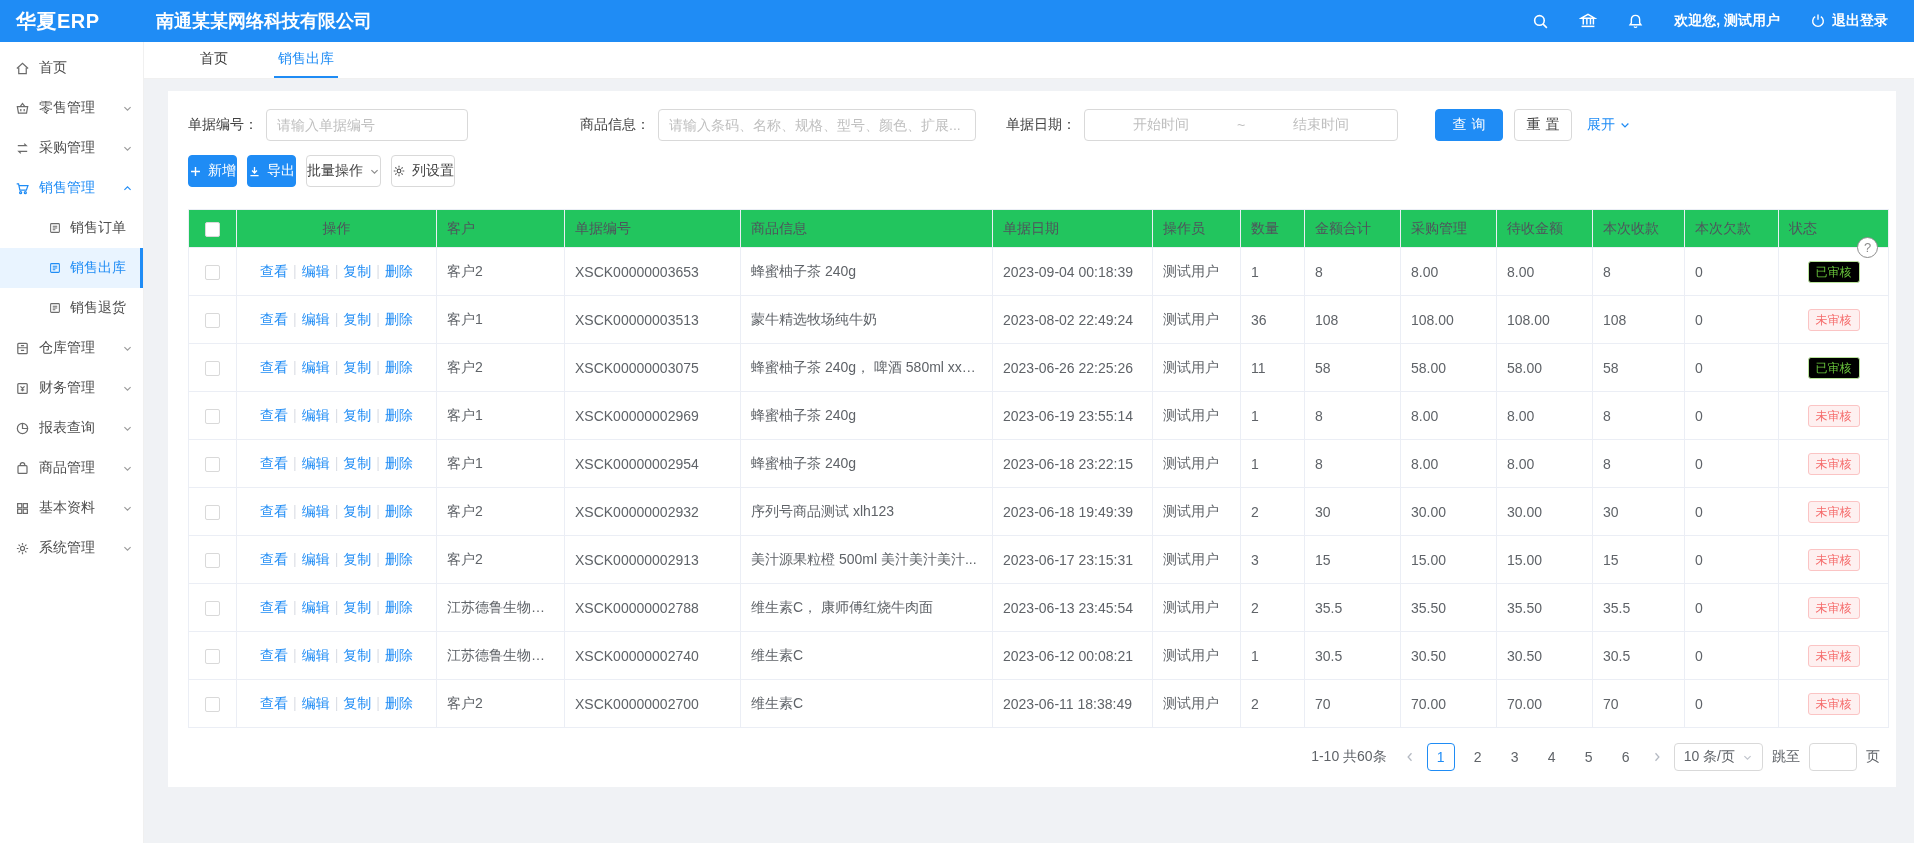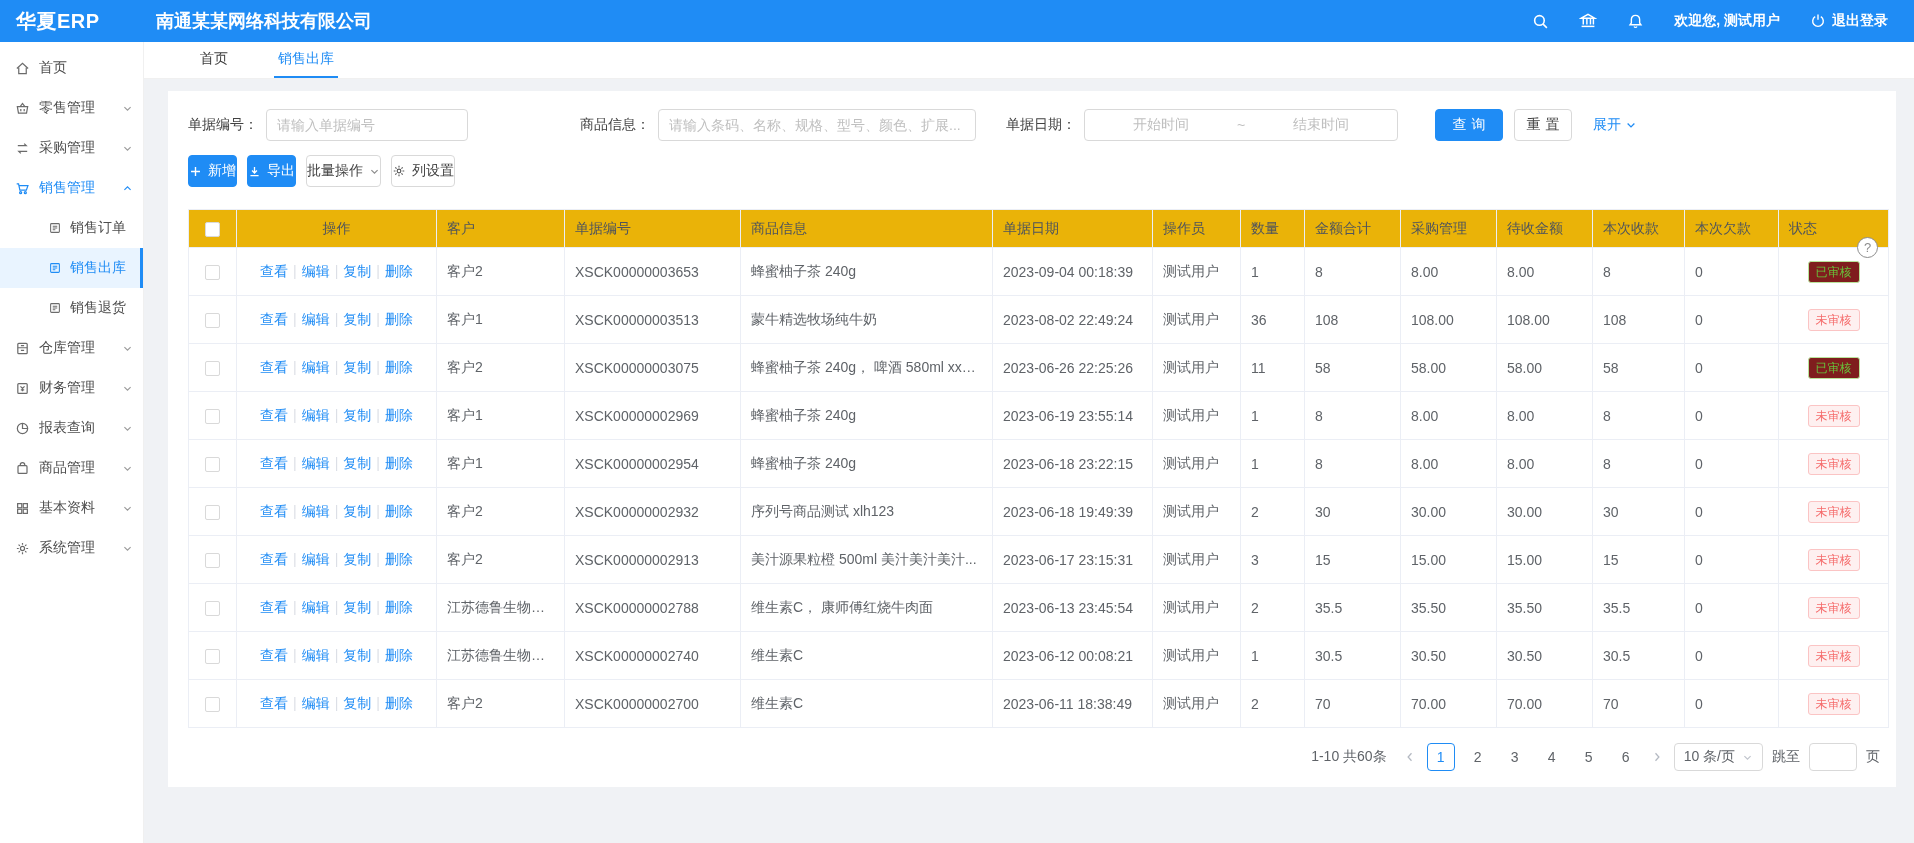--- a/index.html
+++ b/index.html
@@ -44,38 +44,38 @@
   .doc-no-input { width:202px; margin-left:8px; }
   .product-input { width:318px; margin-left:8px; }
   .f-product { margin-left:112px; }
   .f-date { margin-left:30px; }
   .date-range { width:314px; height:32px; border:1px solid #d9d9d9; border-radius:4px; margin-left:8px; display:flex; align-items:center; justify-content:space-evenly; color:#bfbfbf; cursor:text; }
   .btn { height:32px; border-radius:4px; font-size:14px; display:inline-flex; align-items:center; justify-content:center; cursor:pointer; font-family:inherit; gap:6px; white-space:nowrap; }
   .btn-primary { background:#1f8cf5; color:#fff; border:1px solid #1f8cf5; }
   .btn-default { background:#fff; color:#424242; border:1px solid #d9d9d9; }
   .search-btn { width:68px; margin-left:37px; letter-spacing:5px; padding-left:5px; }
   .reset-btn { width:58px; margin-left:11px; letter-spacing:5px; padding-left:5px; }
-  .expand-link { margin-left:21px; color:#1f8cf5; display:inline-flex; align-items:center; gap:4px; cursor:pointer; }
+  .expand-link { margin-left:15px; color:#1f8cf5; display:inline-flex; align-items:center; gap:4px; cursor:pointer; }
 
   
   .toolbar-row { margin-top:14px; display:flex; align-items:center; gap:10px; }
   .help-icon { position:absolute; right:18px; top:146px; width:21px; height:21px; border:1.5px solid #8c8c8c; border-radius:50%; color:#8c8c8c; font-size:13px; display:flex; align-items:center; justify-content:center; cursor:pointer; background:#fff; }
 
   
   .grid-wrap { margin-top:22px; }
   table { width:100%; border-collapse:collapse; table-layout:fixed; font-size:14px; color:#5f6368; }
   th,td { border:1px solid #ebeef5; padding:0 10px; text-align:left; font-weight:normal; overflow:hidden; white-space:nowrap; text-overflow:ellipsis; }
-  thead th { height:38px; background:#eab308; color:#4f545c; }
+  thead th { height:38px; background:#22c55e; color:#4f545c; }
   tbody td { height:48px; background:#fff; }
   th.center, td.center { text-align:center; }
   .checkbox { display:inline-block; width:15px; height:15px; border:1px solid #d9d9d9; border-radius:2px; background:#fff; cursor:pointer; vertical-align:middle; }
   .ops-cell a { color:#1f8cf5; text-decoration:none; cursor:pointer; }
   .ops-sep { color:#dcdfe6; margin:0 5px; }
   .badge { display:inline-block; padding:2px 7px; font-size:12px; border-radius:3px; border:1px solid; line-height:16px; }
-  .badge-green { color:#67c23a; background:#7f1d1d; border-color:#b9e39a; }
+  .badge-green { color:#67c23a; background:#000000; border-color:#b9e39a; }
   .badge-red  { color:#f56c6c; background:#fef0f0; border-color:#fbc4c4; }
 
   
   .pager-row { margin-top:15px; display:flex; align-items:center; justify-content:flex-end; gap:9px; color:#5f6368; font-size:14px; }
   .pager-total { margin-right:6px; }
   .pg-arrow { color:#b4b9c2; cursor:pointer; padding:0 2px; display:flex; align-items:center; }
   .page { min-width:28px; height:28px; line-height:26px; text-align:center; border-radius:4px; cursor:pointer; border:1px solid transparent; }
   .page.active { border-color:#1f8cf5; color:#1f8cf5; background:#fff; }
   .page-size { height:28px; border:1px solid #d9d9d9; border-radius:4px; padding:0 9px; display:flex; align-items:center; gap:7px; cursor:pointer; color:#5f6368; background:#fff; }
   .page-size .chev { color:#c0c4cc; }

